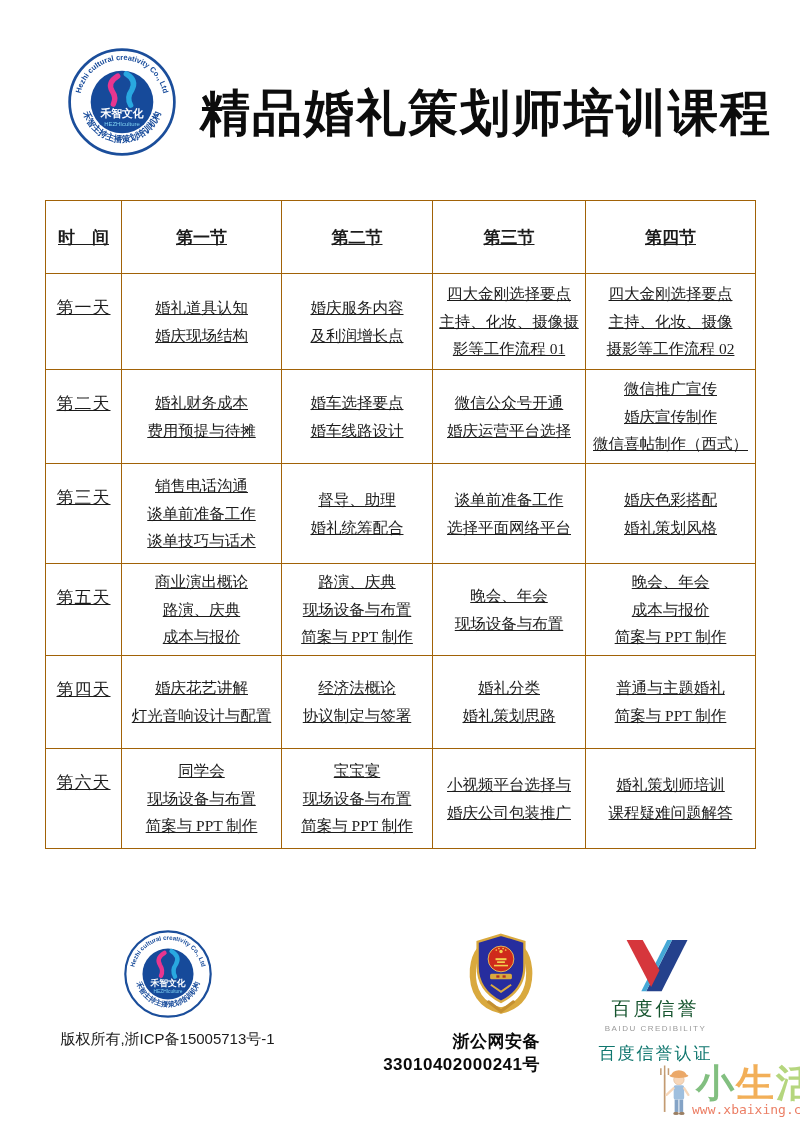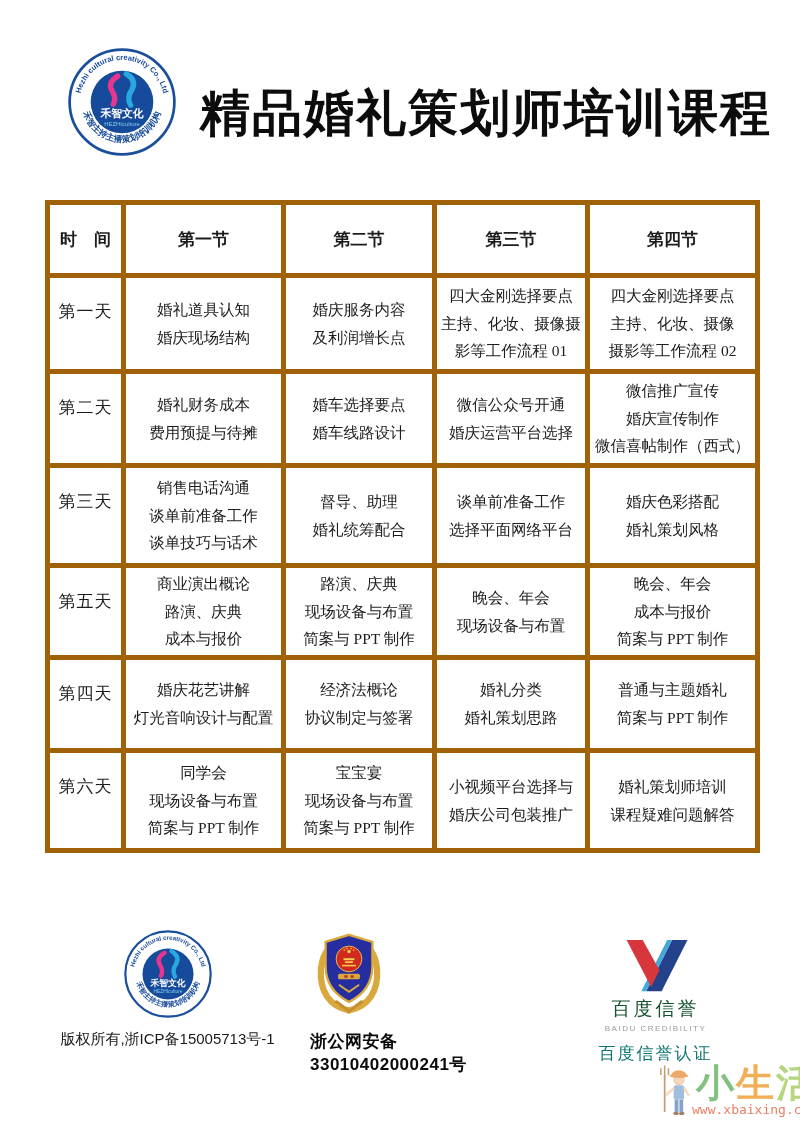--- a/index.html
+++ b/index.html
@@ -18,41 +18,41 @@
     letter-spacing:2px; white-space:nowrap;margin-left:16px;
   }
 
   
   table.course {
     position:absolute; left:45px; top:200px; width:710px;
     border-collapse:collapse; table-layout:fixed;
     font-family:"Liberation Serif","DejaVu Serif",serif;
     color:#1c1c1c;
   }
-  table.course th, table.course td { border:5px solid #a16207; }
+  table.course th, table.course td { border:1px solid #a16207;text-decoration:underline; }
   table.course thead tr { height:73px; }
   table.course tbody tr:nth-child(1){ height:96px; }
   table.course tbody tr:nth-child(2){ height:94px; }
   table.course tbody tr:nth-child(3){ height:100px; }
   table.course tbody tr:nth-child(4){ height:92px; }
   table.course tbody tr:nth-child(5){ height:93px; }
   table.course tbody tr:nth-child(6){ height:100px; }
   table.course th { font-size:17px; font-weight:bold; text-align:center; vertical-align:middle; }
   td.day {
     font-size:17px; text-align:center; vertical-align:top; padding-top:22px;
     letter-spacing:1px;
   }
   td.cell {
     font-size:15.5px; text-align:center; vertical-align:middle;
     line-height:1.8; white-space:pre-line;
   }
 
   
   .footer-left   { position:absolute; left:45px;  top:930px; width:245px; text-align:center; }
-  .footer-center { position:absolute; left:310px; top:926px; width:230px; text-align:left; }
+  .footer-center { position:absolute; left:310px; top:926px; width:230px; text-align:right; }
   .footer-right  { position:absolute; left:578px; top:938px; width:155px; text-align:center; }
   .footer-left svg.hezhi { width:88px; height:88px; }
   .copyright-text { margin-top:8px; font-size:15px; color:#1a1a1a; }
   .police-badge { width:78px; height:94px; }
   .beian-text { margin-top:6px; font-size:17px; font-weight:bold; color:#0a0a0a; letter-spacing:0.5px; }
   .baidu-v { width:72px; height:56px; }
   .baidu-cn { margin-top:-2px; font-size:19px; color:#14532d; letter-spacing:3px; }
   .baidu-en { font-size:8px; color:#9a9a9a; letter-spacing:1.5px; margin-top:2px; }
   .baidu-caption { margin-top:9px; font-size:17px; color:#0f766e; letter-spacing:2px; }
 

